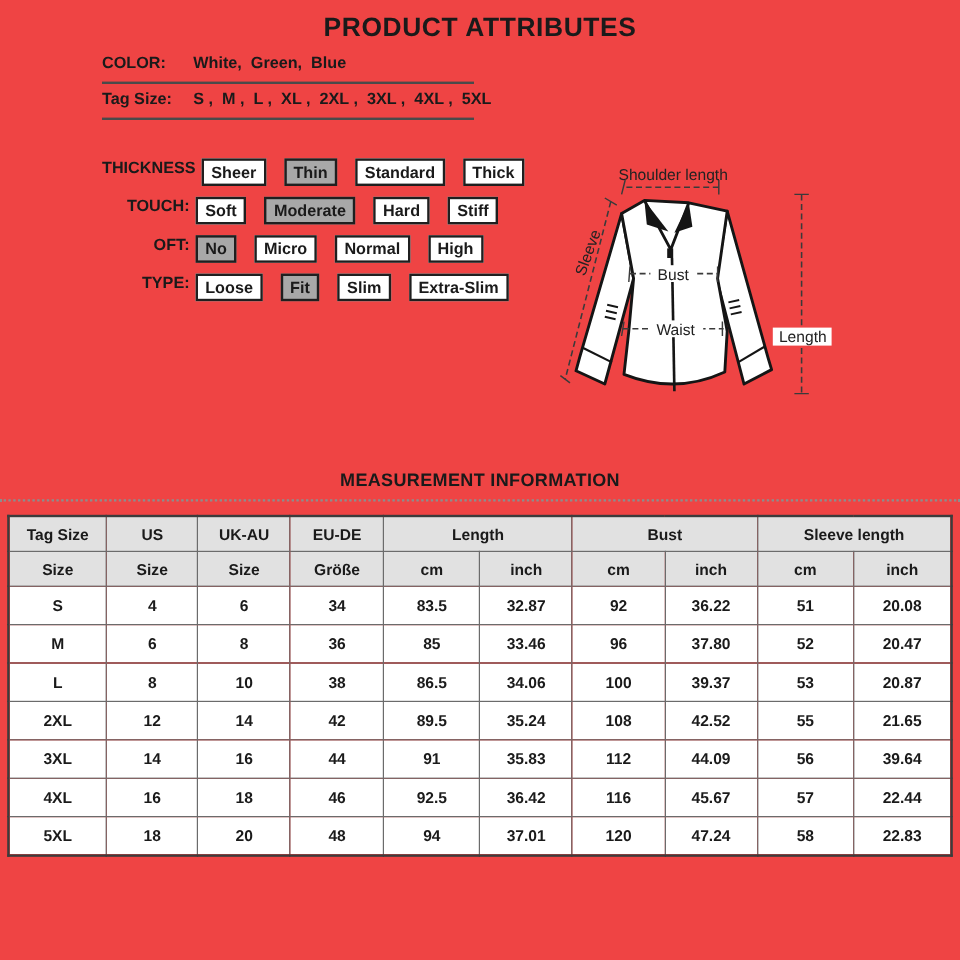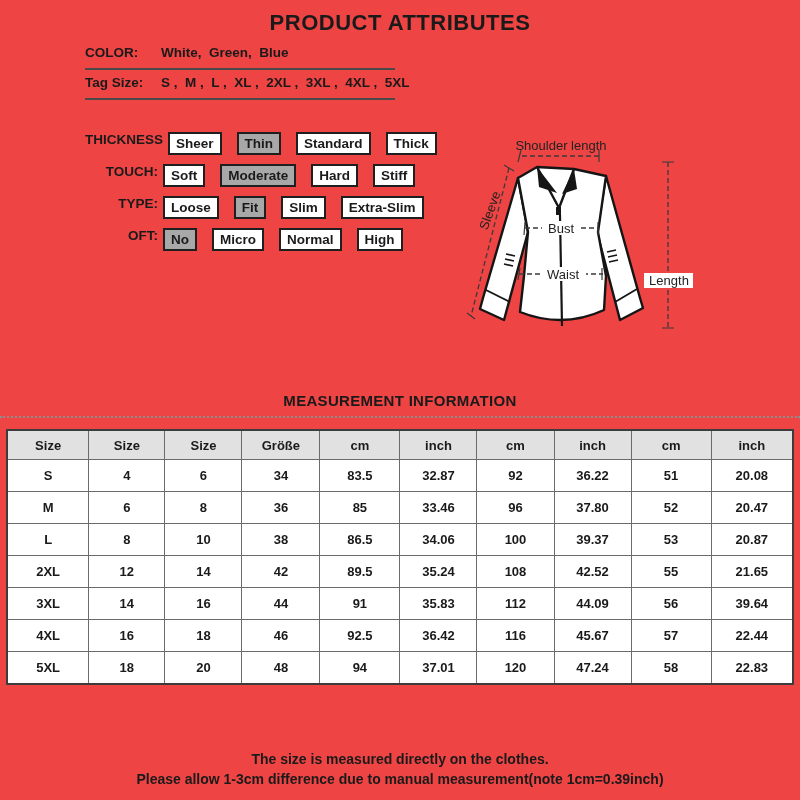--- a/index.html
+++ b/index.html
@@ -76,38 +76,38 @@
         </span>
         <span class="opt-btns">
           <span class="opt-btn">Soft</span>
           <span class="opt-btn selected">Moderate</span>
           <span class="opt-btn">Hard</span>
           <span class="opt-btn">Stiff</span>
         </span>
       </div>
       <div class="opt-row">
         <span class="opt-label-wrap">
+          <span class="opt-label">OFT:</span>
+        </span>
+        <span class="opt-btns">
+          <span class="opt-btn selected">No</span>
+          <span class="opt-btn">Micro</span>
+          <span class="opt-btn">Normal</span>
+          <span class="opt-btn">High</span>
+        </span>
+      </div>
+      <div class="opt-row">
+        <span class="opt-label-wrap">
           <span class="opt-label">TYPE:</span>
         </span>
         <span class="opt-btns">
           <span class="opt-btn">Loose</span>
           <span class="opt-btn selected">Fit</span>
           <span class="opt-btn">Slim</span>
           <span class="opt-btn">Extra-Slim</span>
-        </span>
-      </div>
-      <div class="opt-row">
-        <span class="opt-label-wrap">
-          <span class="opt-label">OFT:</span>
-        </span>
-        <span class="opt-btns">
-          <span class="opt-btn selected">No</span>
-          <span class="opt-btn">Micro</span>
-          <span class="opt-btn">Normal</span>
-          <span class="opt-btn">High</span>
         </span>
       </div>
     </div>
 
   <div class="diagram">
     <svg width="360" height="232" viewBox="0 0 360 232">
 
       <path d="M78,50 L43,170 L40,181 L64,192 L88,104 Z" fill="#fff" stroke="#151515" stroke-width="2.4" stroke-linejoin="round"></path>
       <path d="M46,162 L70,174" fill="none" stroke="#151515" stroke-width="1.8"></path>
 
@@ -164,20 +164,29 @@
       <col style="width:9.9%">
         <col style="width:10.2%">
         <col style="width:9.8%">
       <col style="width:9.8%">
         <col style="width:9.8%">
         <col style="width:10.2%">
         <col style="width:10.4%">
     </colgroup>
     <thead id="size-table-head">
         <tr>
+          <th>Tag Size</th>
+          <th>US</th>
+          <th>UK-AU</th>
+          <th>EU-DE</th>
+          <th colspan="2">Length</th>
+          <th colspan="2">Bust</th>
+          <th colspan="2">Sleeve length</th>
+        </tr>
+        <tr>
           <th>Size</th>
           <th>Size</th>
           <th>Size</th>
           <th>Größe</th>
           <th>cm</th>
           <th>inch</th>
           <th>cm</th>
           <th>inch</th>
           <th>cm</th>
           <th>inch</th>
@@ -264,18 +273,14 @@
           <td>94</td>
           <td>37.01</td>
           <td>120</td>
           <td>47.24</td>
           <td>58</td>
           <td>22.83</td>
         </tr>
       </tbody>
   </table>
 
-  <div class="footer">
-    <div>The size is measured directly on the clothes.</div>
-    <div>Please allow 1-3cm difference due to manual measurement(note 1cm=0.39inch)</div>
-  </div>
 
 </div>
 
 </body></html>

